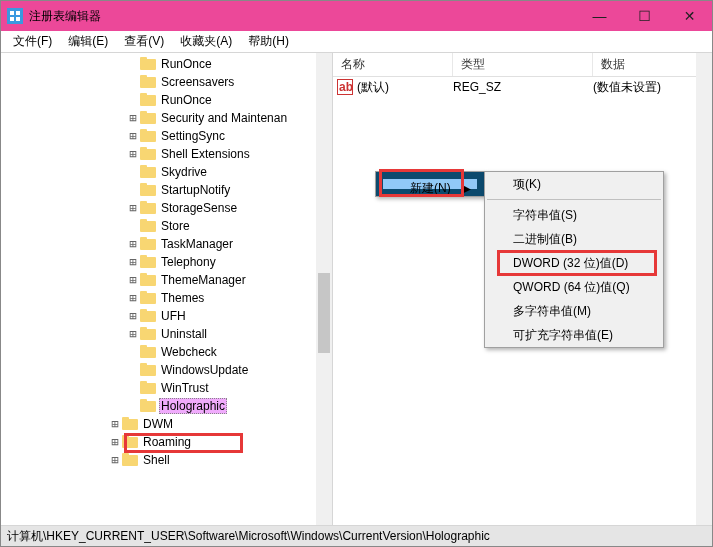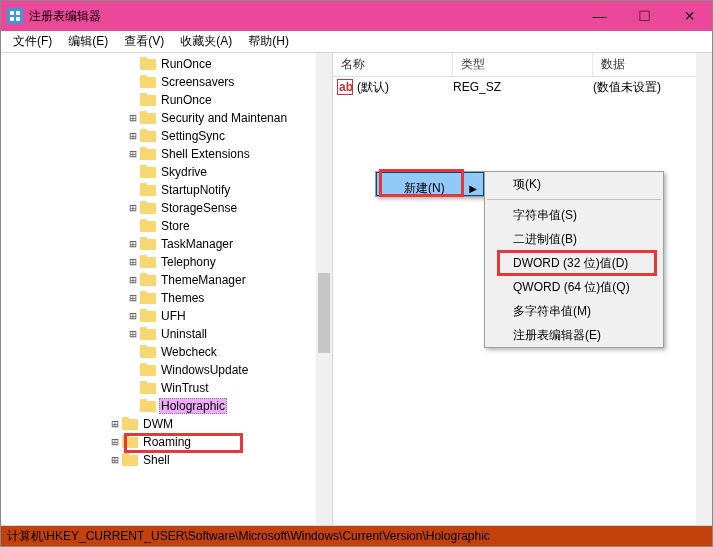--- a/index.html
+++ b/index.html
@@ -27,25 +27,25 @@
 .highlight-box { border: 3px solid #e63838; position: absolute; pointer-events: none; }
 .list-header { display: flex; height: 24px; border-bottom: 1px solid #e0e0e0; align-items: center; }
 .list-header > div { padding-left: 8px; color: #333; border-right: 1px solid #e8e8e8; height: 100%; display: flex; align-items: center; }
 .col-name { width: 120px; } .col-type { width: 140px; } .col-data { flex: 1; }
 .list-row { display: flex; height: 20px; align-items: center; }
 .list-row .col-name { display: flex; align-items: center; }
 .reg-sz-icon { width: 16px; height: 16px; margin: 0 4px; position: relative; background: #fff; border: 1px solid #c33; }
 .reg-sz-icon span { color: #c33; font-size: 12px; font-weight: bold; position: absolute; left: 1px; top: 1px; line-height: 1; }
 .context-menu { position: absolute; background: #f0f0f0; border: 1px solid #a0a0a0; box-shadow: 2px 2px 4px rgba(0,0,0,0.3); }
 .ctx-item { height: 24px; display: flex; align-items: center; padding: 0 22px 0 28px; position: relative; white-space: nowrap; }
-.ctx-item.hover { background: #91c9f7; border: 1px solid #0c4a6e; padding: 8px 21px 0 27px; }
+.ctx-item.hover { background: #91c9f7; border: 7px solid #0c4a6e; padding: 8px 21px 0 27px; }
 .ctx-arrow { position: absolute; right: 6px; font-size: 10px; }
 .submenu { position: absolute; left: 100%; top: -1px; background: #f0f0f0; border: 1px solid #a0a0a0; box-shadow: 2px 2px 4px rgba(0,0,0,0.3); min-width: 180px; }
 .ctx-sep { height: 1px; background: #c0c0c0; margin: 3px 2px; }
-.statusbar { height: 22px; border-top: 1px solid #d6d6d6; display: flex; align-items: center; padding: 0 6px; background: #c2410c; }
+.statusbar { height: 22px; border-top: 1px solid #d6d6d6; display: flex; align-items: center; padding: 0 6px; background: #e5e5e5; }
 .scroll-v { position: absolute; right: 0; top: 0; bottom: 0; width: 16px; background: #f0f0f0; }
 .scroll-thumb { position: absolute; left: 2px; width: 12px; background: #c6c6c6; }
 </style>
 </head>
 <body>
 
 <div class="titlebar">
   <div class="app-icon"></div>
   <div class="title-text">注册表编辑器</div>
   <div class="win-controls">
@@ -247,21 +247,21 @@
         <div class="ctx-item">
             <span>DWORD (32 位)值(D)</span>
           </div>
         <div class="ctx-item">
             <span>QWORD (64 位)值(Q)</span>
           </div>
         <div class="ctx-item">
             <span>多字符串值(M)</span>
           </div>
         <div class="ctx-item">
-            <span>注册表编辑器(E)</span>
+            <span>可扩充字符串值(E)</span>
           </div>
         <div class="highlight-box" style="left:12px; top:78px; width:160px; height:26px;"></div>
       </div>
     </div>
     <div class="scroll-v"></div>
   </div>
 </div>
 
 <div class="statusbar">
   <span>计算机\HKEY_CURRENT_USER\Software\Microsoft\Windows\CurrentVersion\Holographic</span>

